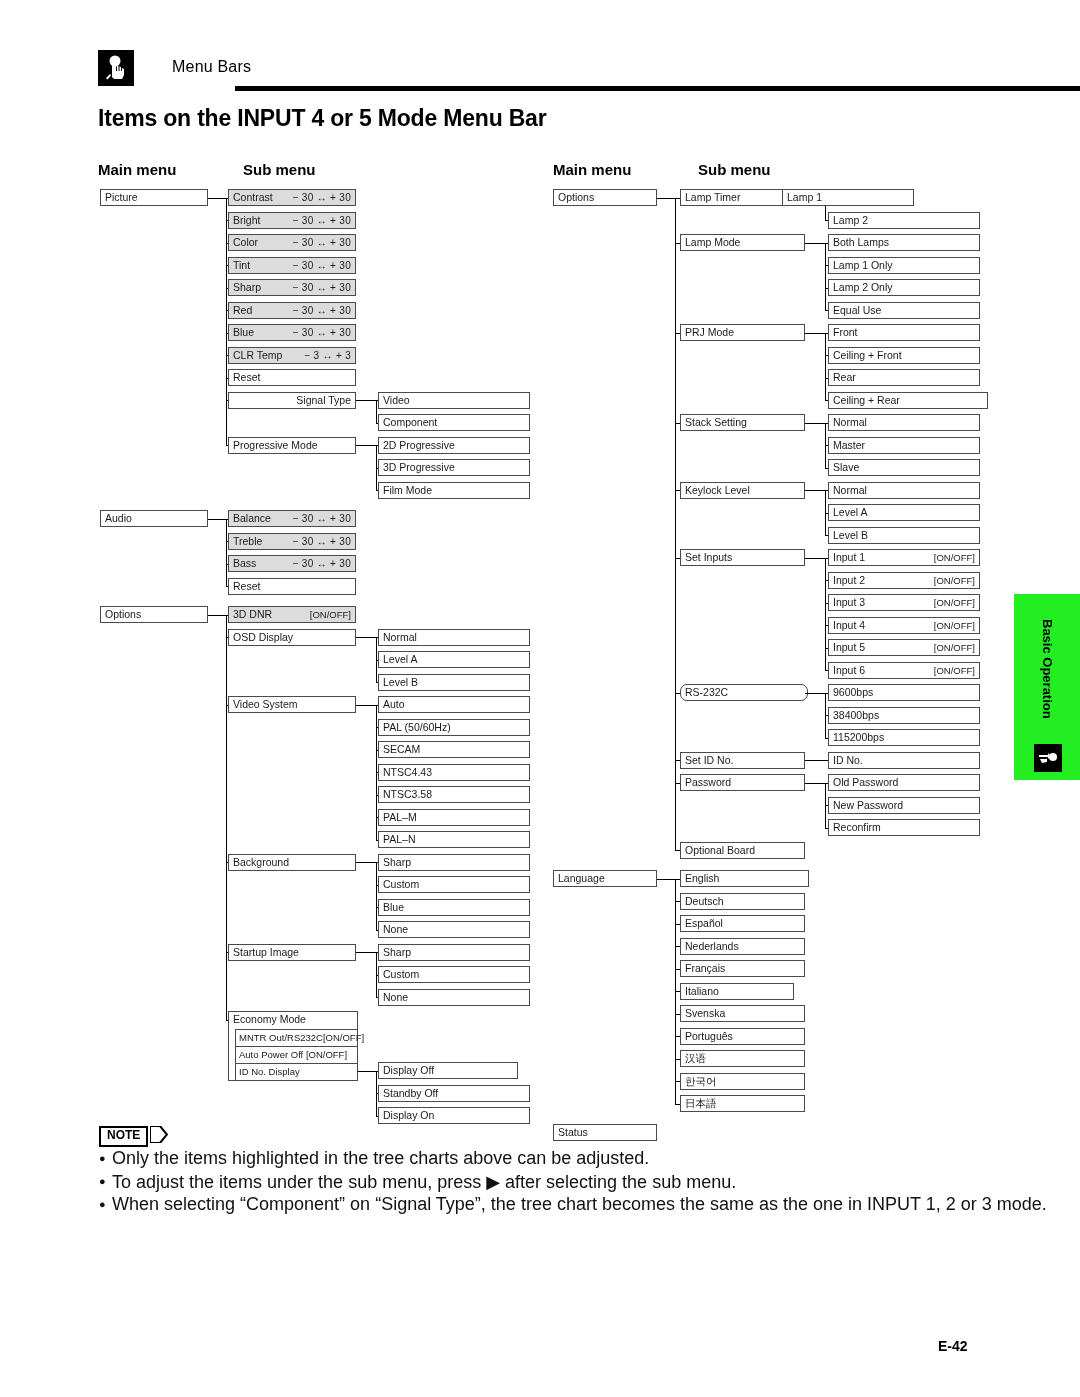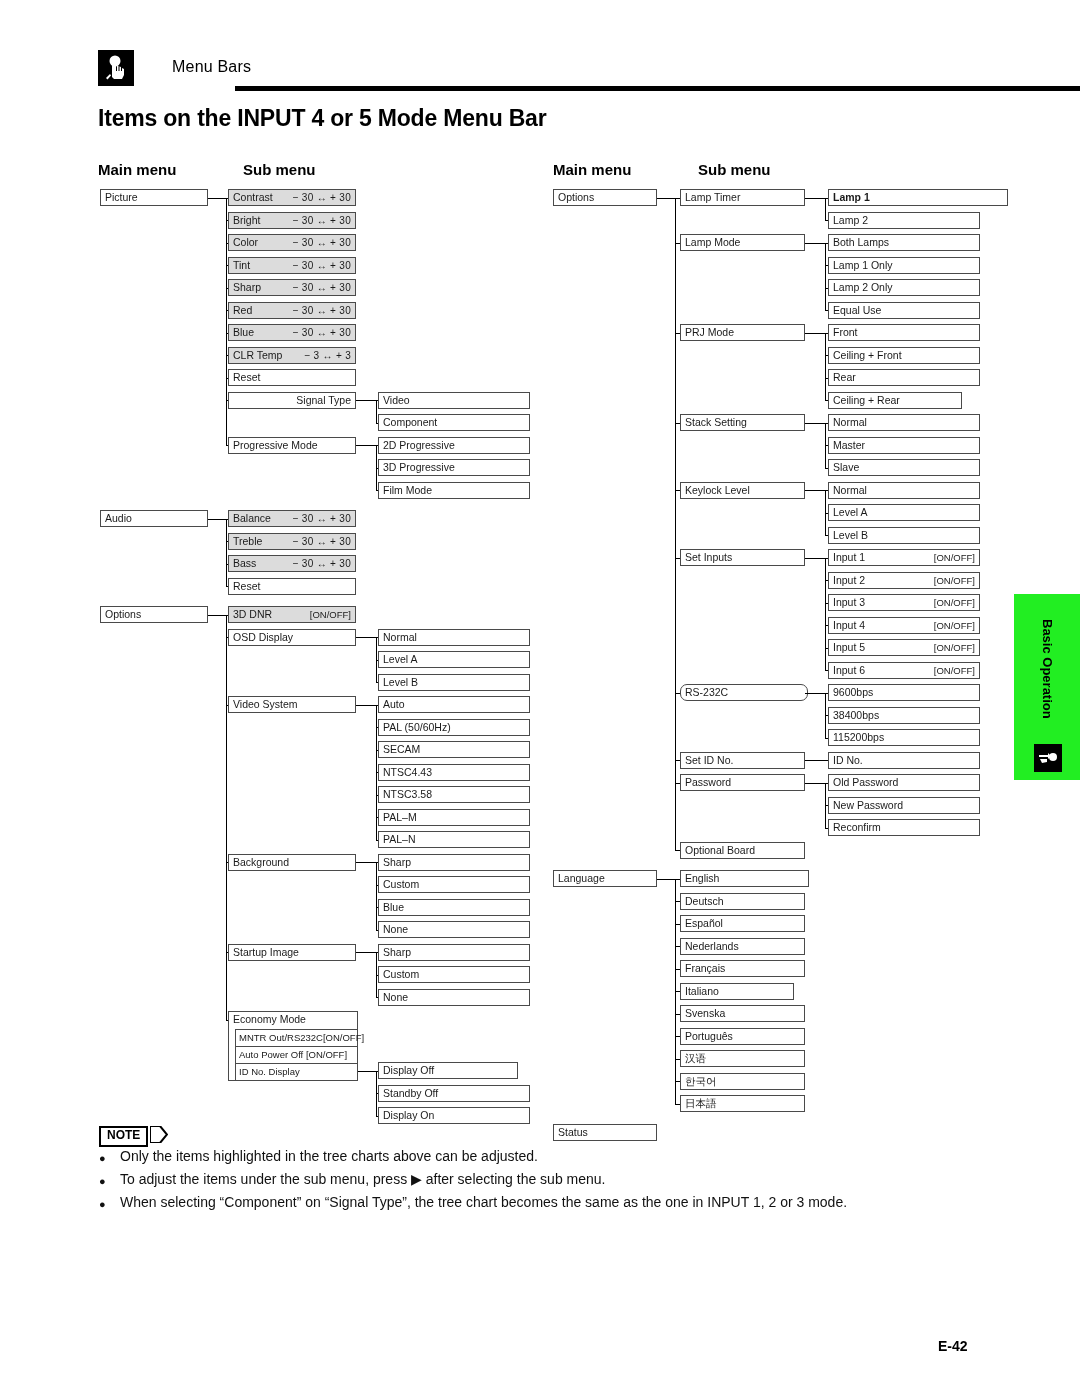--- a/index.html
+++ b/index.html
@@ -53,21 +53,21 @@
   .lnv{width:1.4px;}
   .lnh{height:1.4px;}
 
   
   .note-badge{
     position:absolute;left:99px;top:1126px;
     border:2px solid #000;padding:0 6px;height:17px;
     font-size:12px;font-weight:bold;line-height:15px;background:#fff;
   }
   .note-arrow{position:absolute;left:150px;top:1126px;}
-  .note-line{position:absolute;font-size:14px;color:#111;white-space:nowrap;margin-left:8px;}
+  .note-line{position:absolute;font-size:18px;color:#111;white-space:nowrap;}
   .note-bullet{position:absolute;font-size:11px;color:#111;}
 
   
   .tab{
     position:absolute;left:1014px;top:594px;width:66px;height:186px;
     background:#22ee22;
   }
   .tab-label{
     position:absolute;left:0;top:0;width:66px;height:150px;
     display:flex;align-items:center;justify-content:center;
@@ -225,21 +225,21 @@
       <div class="ln lnh" style="left:226px;top:952px;width:2px;"></div>
       <div class="ln lnh" style="left:226px;top:1019.5px;width:2px;"></div>
     </div>
 
   <div id="tree-right">
       <div class="bx" style="left:553px;top:189px;width:104px;"><span>Options</span></div>
       <div class="bx" style="left:680px;top:189px;width:125px;"><span>Lamp Timer</span></div>
       <div class="ln lnh" style="left:805px;top:197.5px;width:20px;"></div>
       <div class="ln lnv" style="left:825px;top:197.5px;height:22.5px;"></div>
       <div class="ln lnh" style="left:825px;top:197.5px;width:3px;"></div>
-      <div class="bx" style="left:828px;top:189px;width:180px;font-weight:bold;"><span>Lamp 1</span></div>
+      <div class="bx" style="left:782px;top:189px;width:132px;"><span>Lamp 1</span></div>
       <div class="ln lnh" style="left:825px;top:220px;width:3px;"></div>
       <div class="bx" style="left:828px;top:211.5px;width:152px;"><span>Lamp 2</span></div>
       <div class="bx" style="left:680px;top:234px;width:125px;"><span>Lamp Mode</span></div>
       <div class="ln lnh" style="left:805px;top:242.5px;width:20px;"></div>
       <div class="ln lnv" style="left:825px;top:242.5px;height:67.5px;"></div>
       <div class="ln lnh" style="left:825px;top:242.5px;width:3px;"></div>
       <div class="bx" style="left:828px;top:234px;width:152px;"><span>Both Lamps</span></div>
       <div class="ln lnh" style="left:825px;top:265px;width:3px;"></div>
       <div class="bx" style="left:828px;top:256.5px;width:152px;"><span>Lamp 1 Only</span></div>
       <div class="ln lnh" style="left:825px;top:287.5px;width:3px;"></div>
@@ -249,21 +249,21 @@
       <div class="bx" style="left:680px;top:324px;width:125px;"><span>PRJ Mode</span></div>
       <div class="ln lnh" style="left:805px;top:332.5px;width:20px;"></div>
       <div class="ln lnv" style="left:825px;top:332.5px;height:67.5px;"></div>
       <div class="ln lnh" style="left:825px;top:332.5px;width:3px;"></div>
       <div class="bx" style="left:828px;top:324px;width:152px;"><span>Front</span></div>
       <div class="ln lnh" style="left:825px;top:355px;width:3px;"></div>
       <div class="bx" style="left:828px;top:346.5px;width:152px;"><span>Ceiling + Front</span></div>
       <div class="ln lnh" style="left:825px;top:377.5px;width:3px;"></div>
       <div class="bx" style="left:828px;top:369px;width:152px;"><span>Rear</span></div>
       <div class="ln lnh" style="left:825px;top:400px;width:3px;"></div>
-      <div class="bx" style="left:828px;top:391.5px;width:134px;"><span>Ceiling + Rear</span></div>
+      <div class="bx" style="left:828px;top:391.5px;width:160px;"><span>Ceiling + Rear</span></div>
       <div class="bx" style="left:680px;top:414px;width:125px;"><span>Stack Setting</span></div>
       <div class="ln lnh" style="left:805px;top:422.5px;width:20px;"></div>
       <div class="ln lnv" style="left:825px;top:422.5px;height:45px;"></div>
       <div class="ln lnh" style="left:825px;top:422.5px;width:3px;"></div>
       <div class="bx" style="left:828px;top:414px;width:152px;"><span>Normal</span></div>
       <div class="ln lnh" style="left:825px;top:445px;width:3px;"></div>
       <div class="bx" style="left:828px;top:436.5px;width:152px;"><span>Master</span></div>
       <div class="ln lnh" style="left:825px;top:467.5px;width:3px;"></div>
       <div class="bx" style="left:828px;top:459px;width:152px;"><span>Slave</span></div>
       <div class="bx" style="left:680px;top:481.5px;width:125px;"><span>Keylock Level</span></div>

